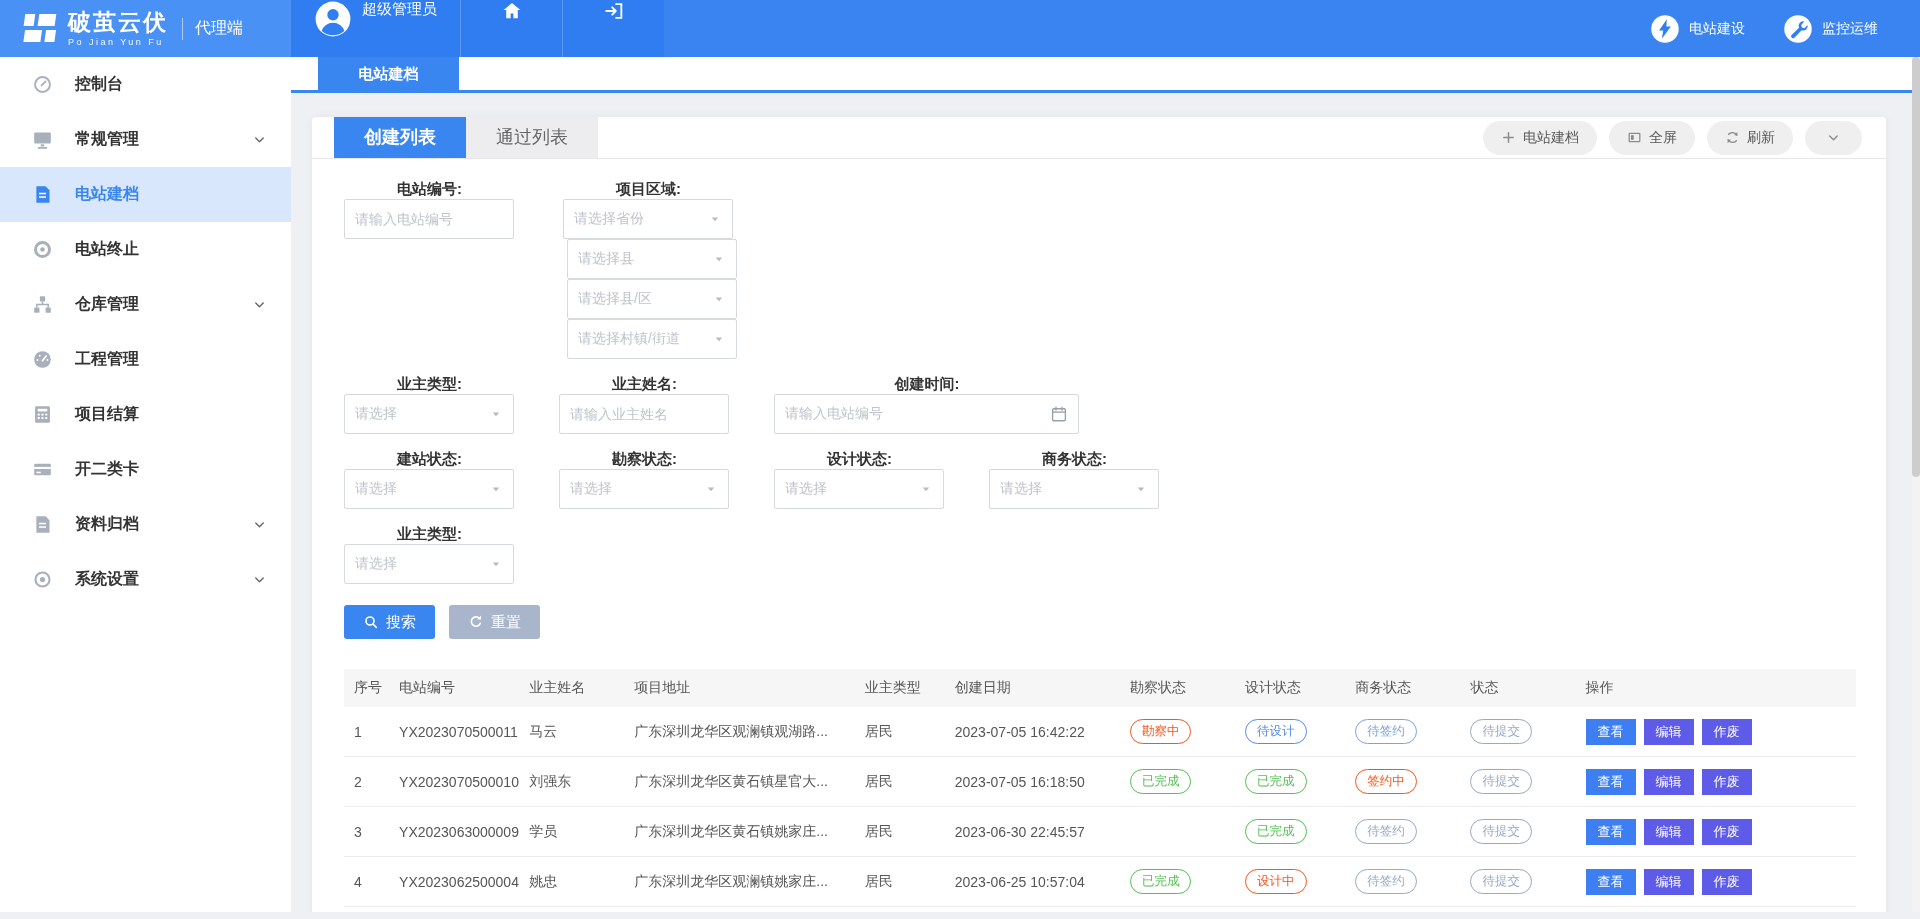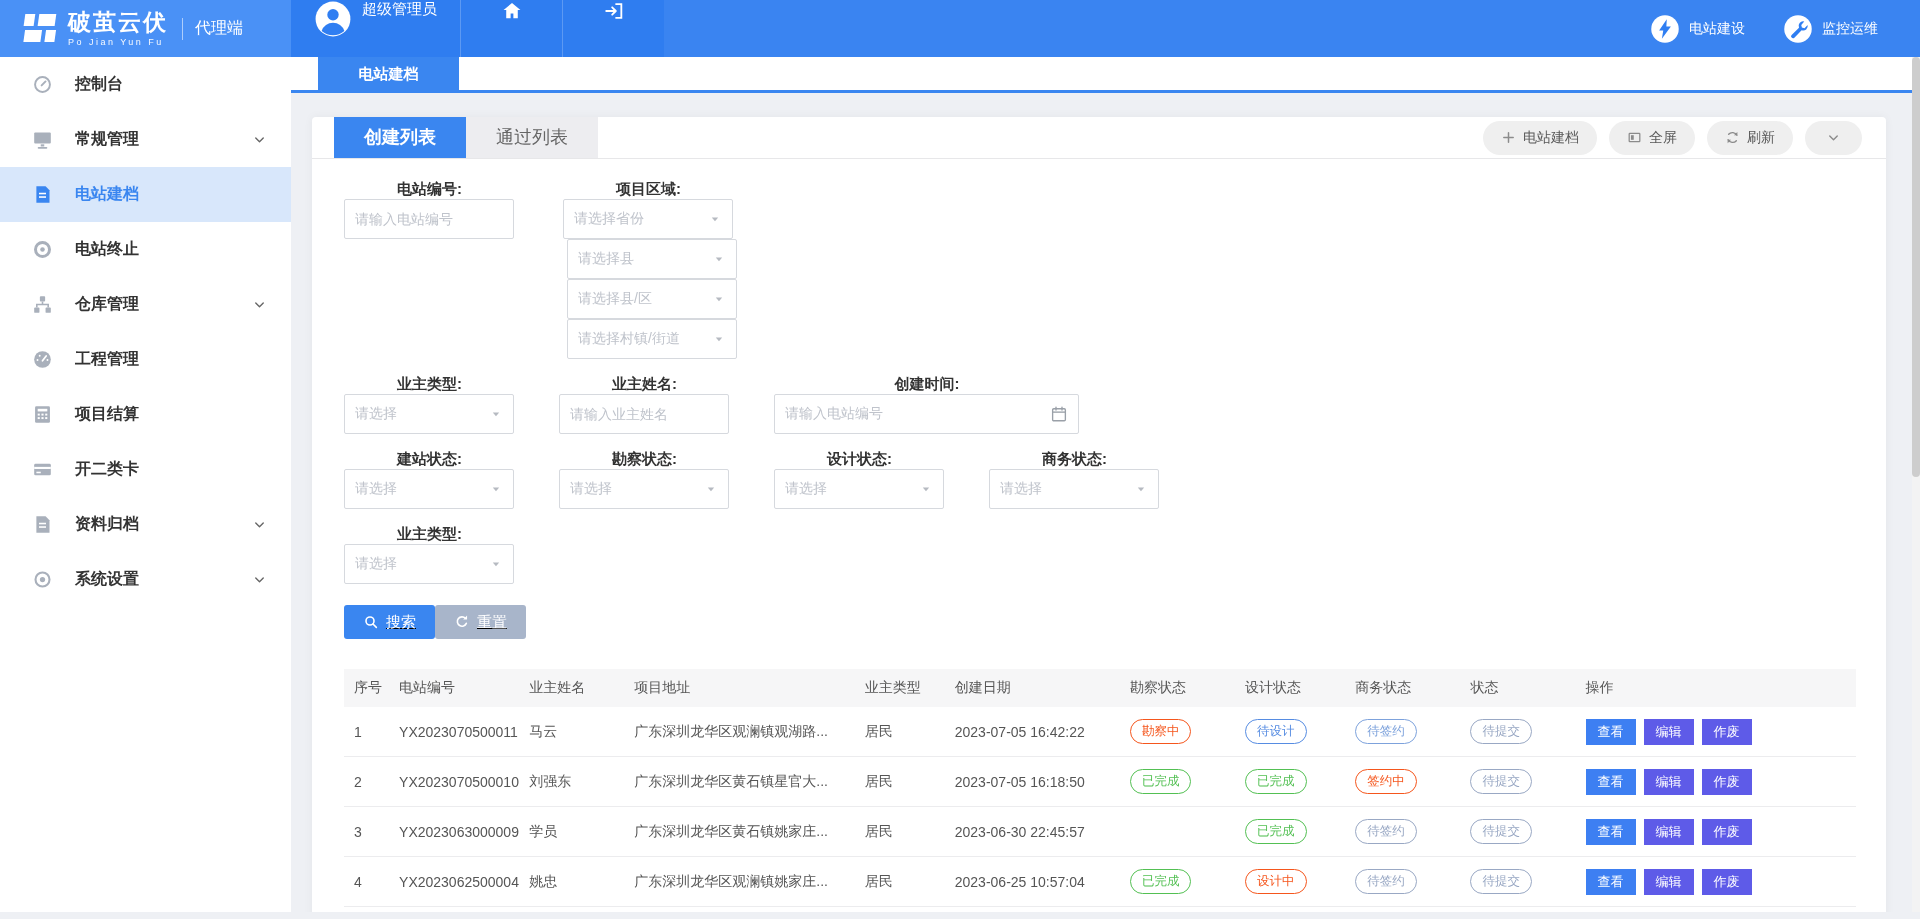--- a/index.html
+++ b/index.html
@@ -68,21 +68,21 @@
   .flabel{width:75px;text-align:right;margin-right:9px;font-size:15px;font-weight:600;color:#333;flex:0 0 auto;white-space:nowrap;}
   .ctrl{box-sizing:border-box;height:40px;width:170px;border:1px solid #d6d9de;border-radius:2px;background:#fff;font-size:14px;display:flex;align-items:center;padding:0 10px;position:relative;color:#bfc3cb;}
   .ctrl + .ctrl{margin-left:8px;}
   .ctrl .ph{color:#bfc3cb;overflow:hidden;white-space:nowrap;flex:1;}
   .ctrl .caret{width:14px;height:14px;color:#b6bac1;flex:0 0 auto;}
   .ctrl .cal{width:18px;height:18px;color:#9aa0a8;flex:0 0 auto;}
   input.ctrl{display:inline-block;padding:0 10px;color:#333;}
   input.ctrl::placeholder{color:#bfc3cb;}
   .ctrl.date{width:305px;}
 
-  .search-row{padding:5px 0 0 32px;display:flex;text-decoration:underline;}
+  .search-row{padding:5px 0 0 32px;display:flex;gap:14px;}
   .btn{display:flex;align-items:center;justify-content:center;gap:7px;height:34px;padding:0 19px;border:none;border-radius:3px;font-size:15px;color:#fff;cursor:pointer;}
   .btn .bicon{width:16px;height:16px;}
   .btn-search{background:#3a86f0;}
   .btn-reset{background:#a8b5ca;}
 
   
   .tbl-wrap{padding:30px 30px 0 32px;}
   table.grid{width:100%;border-collapse:collapse;table-layout:fixed;}
   table.grid th{background:#f6f6f7;height:38px;font-size:14px;font-weight:normal;color:#555;text-align:left;padding:0 0 0 10px;}
   table.grid td{height:49px;font-size:14px;color:#555;border-bottom:1px solid #ececee;padding:0 0 0 10px;overflow:hidden;white-space:nowrap;text-overflow:ellipsis;}

